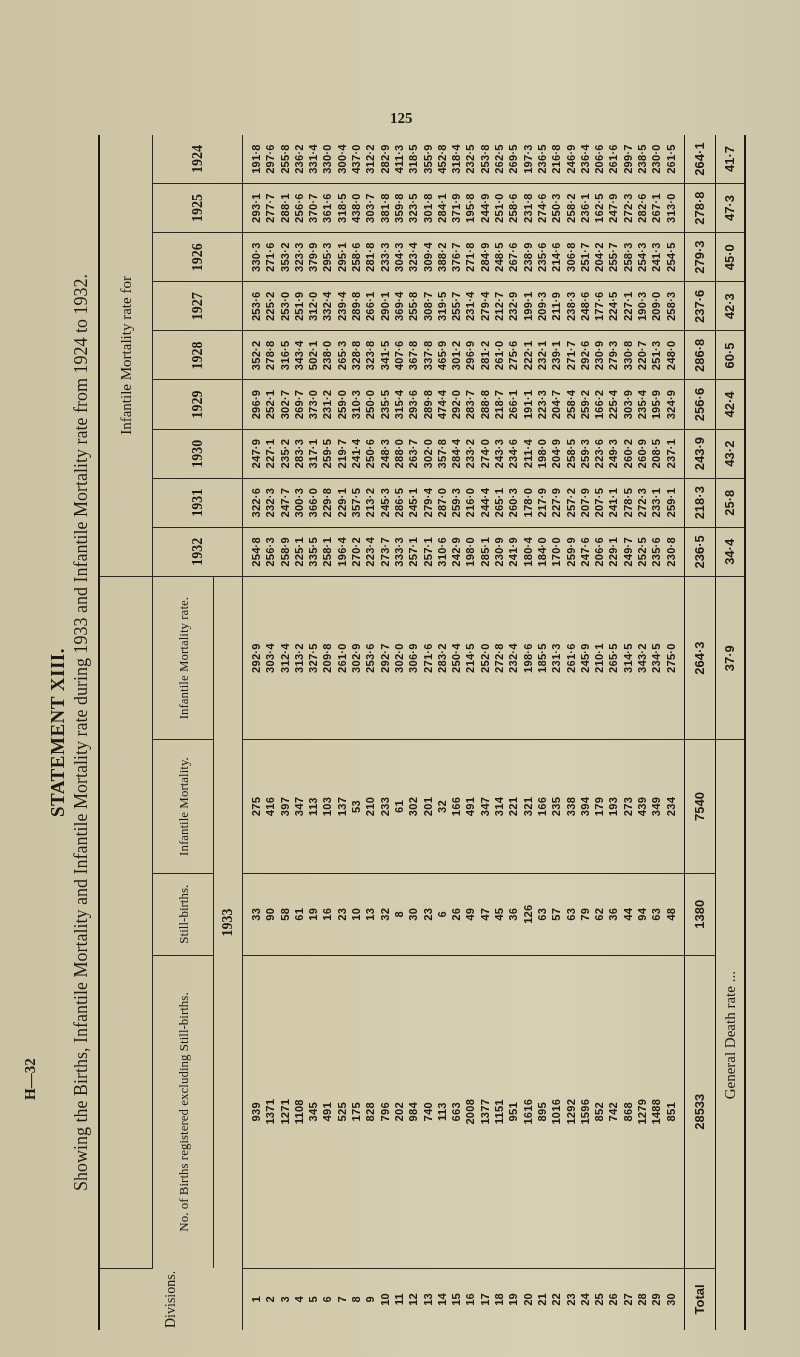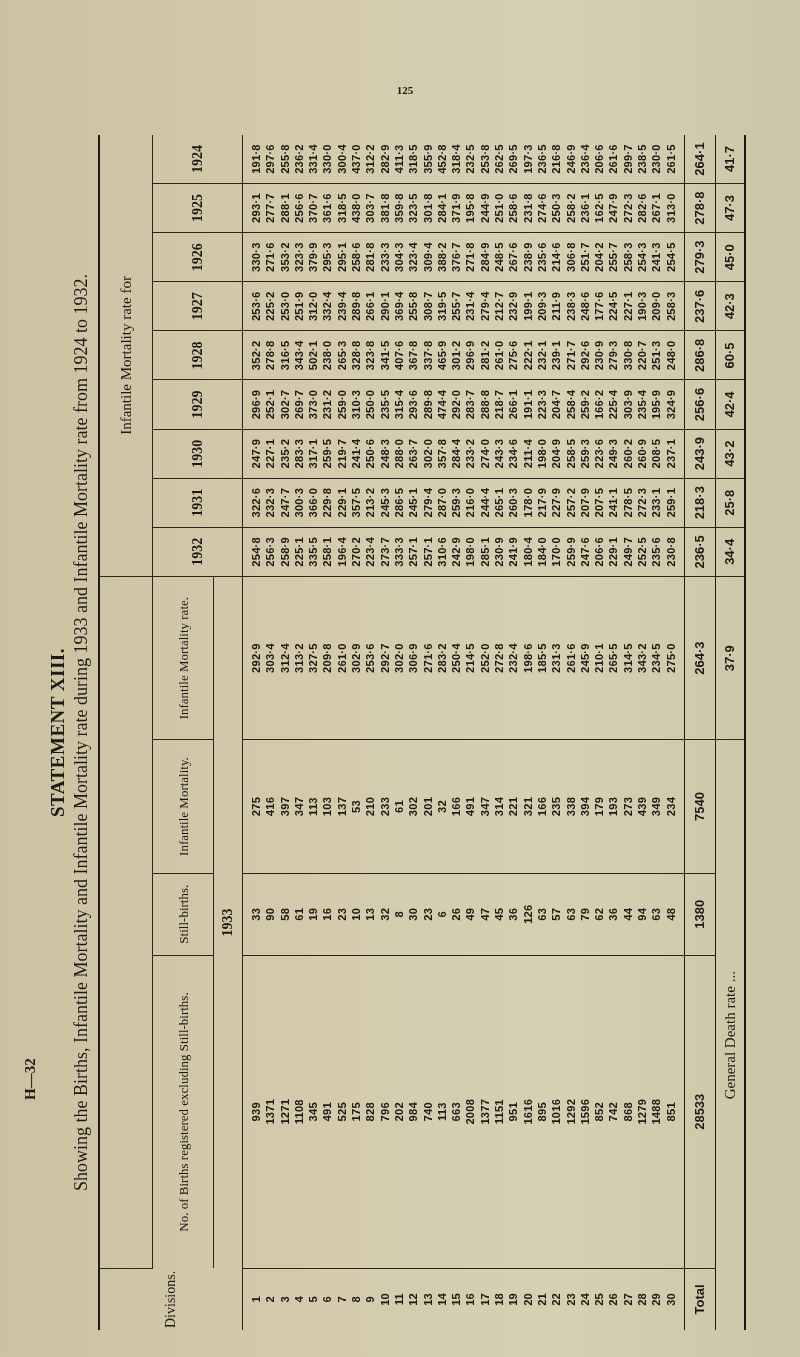--- a/index.html
+++ b/index.html
@@ -4,22 +4,22 @@
 <style>
   html, body { margin:0; padding:0; }
   body {
     width:800px; height:1357px; overflow:hidden;
     background:#cfc6a6;
     background-image: linear-gradient(90deg,#cbc2a2 0%,#d3cbac 40%,#d6cfb2 70%,#cdc5a7 100%);
     font-family:"Liberation Serif","DejaVu Serif",serif;
     color:#1d1a14; position:relative;
   }
   .page-number {
-    position:absolute; top:84px; left:390px; width:30px; text-align:center;
-    font-size:11px; font-weight:bold; font-family:"Liberation Serif",serif;
+    position:absolute; top:110px; left:390px; width:30px; text-align:left;
+    font-size:15px; font-weight:bold; font-family:"Liberation Serif",serif;
   }
   .page-code {
     position:absolute; left:22px; top:1100px; font-weight:bold; font-size:15px;
     transform:rotate(-90deg); transform-origin:left top;
     font-family:"Liberation Serif",serif;
   }
   
   .sheet {
     position:absolute; width:1195px; height:578px;
     left:45px; top:1330px;

